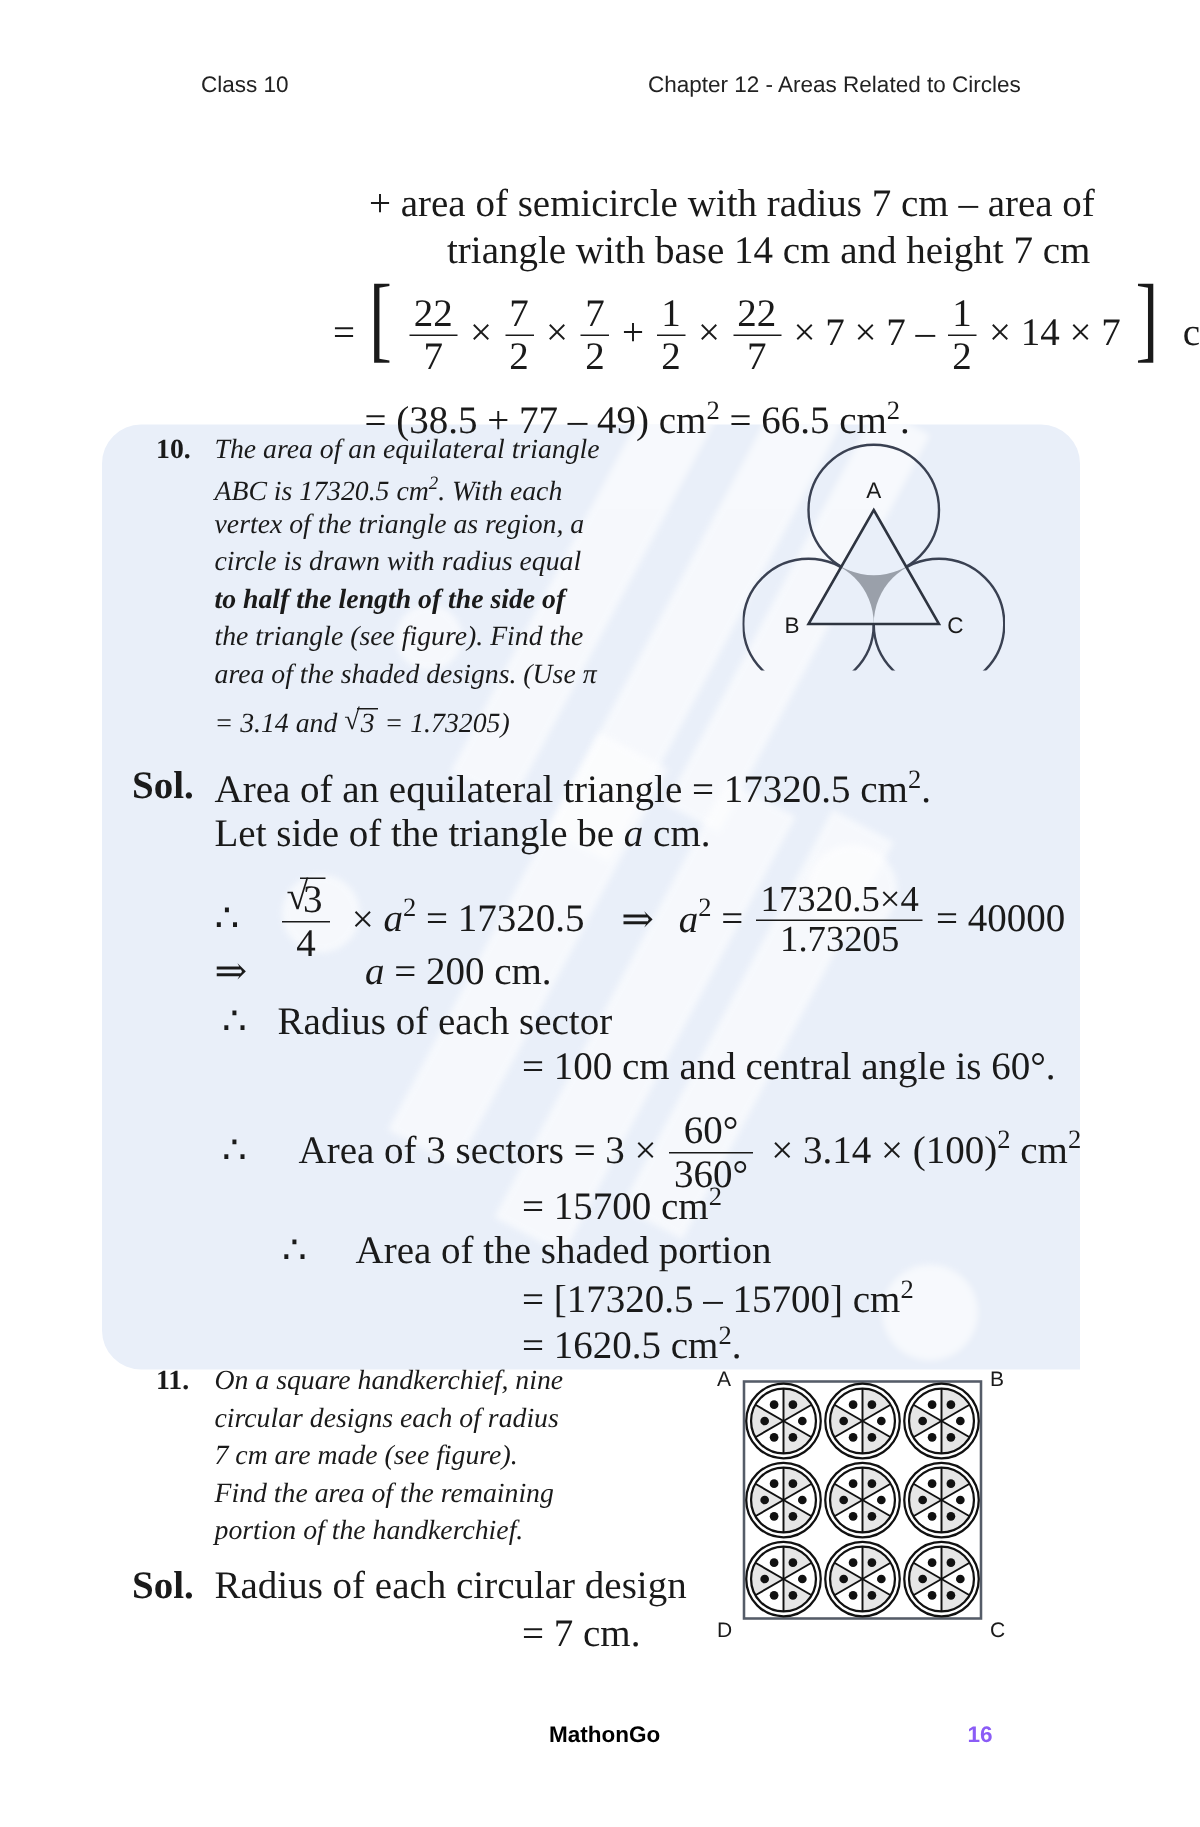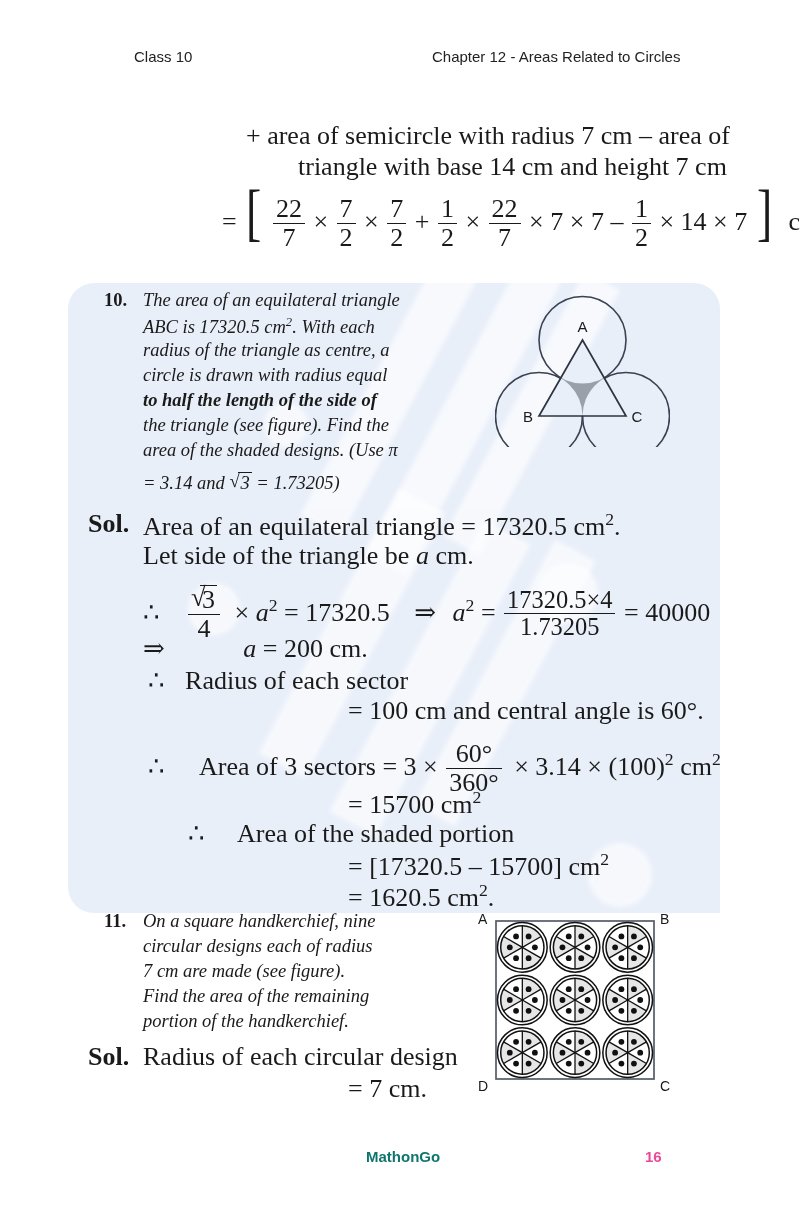--- a/index.html
+++ b/index.html
@@ -79,26 +79,26 @@
   .bigbr {
     display: inline-block; font-size: 2.45em; line-height: 0;
     position: relative; top: 3px; font-weight: 300;
     transform: scaleX(0.72);
   }
 
   
   .footer-brand {
     position: absolute; left: 366px; top: 1148px;
     font-family: "Liberation Sans", "DejaVu Sans", sans-serif;
-    font-size: 15px; font-weight: bold; color: #0f766e;
+    font-size: 15px; font-weight: bold; color: #000000;
   }
   .footer-page {
     position: absolute; left: 645px; top: 1148px;
     font-family: "Liberation Sans", "DejaVu Sans", sans-serif;
-    font-size: 15px; font-weight: bold; color: #ec4899;
+    font-size: 15px; font-weight: bold; color: #8b5cf6;
   }
 
   .fig { position: absolute; }
 </style>
 </head>
 <body>
 
 <div class="page">
 
   <div class="header">
@@ -135,28 +135,32 @@
     <span class="frac"><span class="num">1</span><span class="den">2</span></span>
     <span>×</span>
     <span class="frac"><span class="num">22</span><span class="den">7</span></span>
     <span>× 7 × 7 –</span>
     <span class="frac"><span class="num">1</span><span class="den">2</span></span>
     <span>× 14 × 7</span>
     <span class="bigbr">]</span>
     <span style="margin-left:7px">cm</span><span class="sup">2</span>
   </div>
 
+  <div class="t serif s20" style="left:243px; top:263px;">
+    <span>=</span>
+    <span>(38.5 + 77 – 49) cm</span><span class="sup">2</span><span> = 66.5 cm</span><span class="sup">2</span><span>.</span>
+  </div>
 
   <div class="t serif s19 bold" style="left:104px; top:290px;">10.</div>
 
   <div class="t serif s19 ital" style="left:143px; top:290px;">The area of an equilateral triangle</div>
   <div class="t serif s19 ital" style="left:143px; top:315px;">
     <span>ABC is 17320.5 cm</span><span class="sup">2</span><span>. With each</span>
   </div>
-  <div class="t serif s19 ital" style="left:143px; top:340px;">radius of the triangle as centre, a</div>
+  <div class="t serif s19 ital" style="left:143px; top:340px;">vertex of the triangle as region, a</div>
   <div class="t serif s19 ital" style="left:143px; top:365px;">circle is drawn with radius equal</div>
   <div class="t serif s19 ital" style="left:143px; top:390px;font-weight:bold;">to half the length of the side of</div>
   <div class="t serif s19 ital" style="left:143px; top:415px;">the triangle (see figure). Find the</div>
   <div class="t serif s19 ital" style="left:143px; top:440px;">area of the shaded designs. (Use π</div>
 
   <div class="t serif s19 ital" style="left:143px; top:472px;">
     <span>= 3.14 and</span>
     <span class="sqrt"><span class="rad">3</span></span>
     <span>= 1.73205)</span>
   </div>

